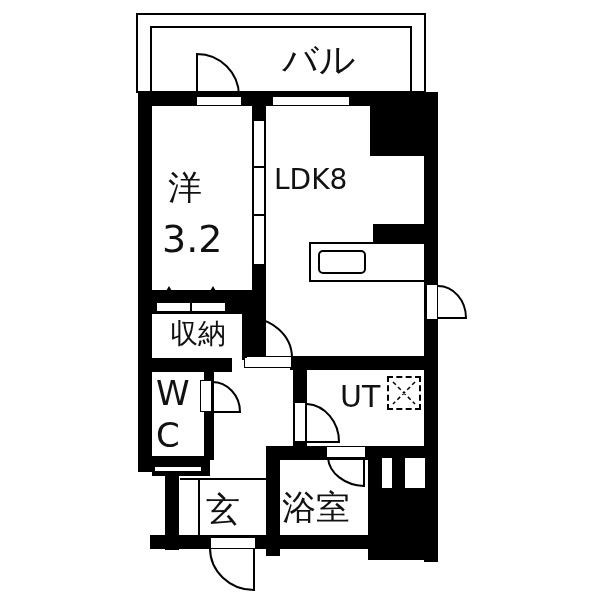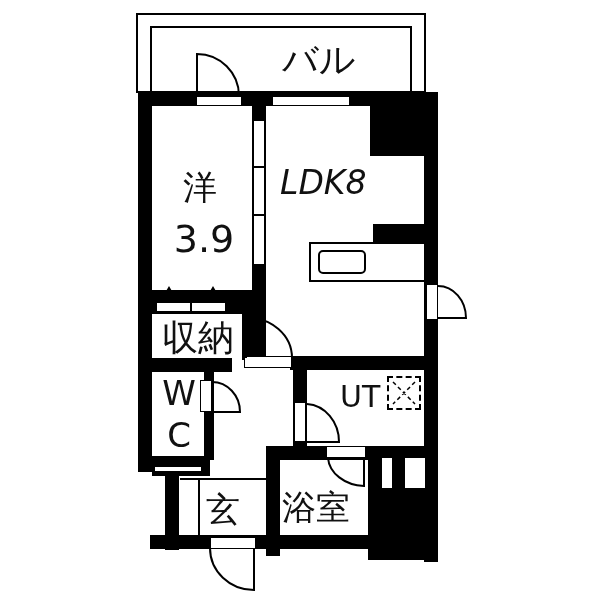--- a/index.html
+++ b/index.html
@@ -2,21 +2,21 @@
 <html><head>
 <meta charset="utf-8">
 <style>
   html, body { margin:0; padding:0; background:#fff; }
   body { width:600px; height:600px; position:relative; overflow:hidden; font-family:"DejaVu Sans", sans-serif; }
   .abs { position:absolute; box-sizing:border-box; }
   .wall { position:absolute; background:#000; }
   .room { position:absolute; background:#fff; }
   .line { position:absolute; border:2px solid #000; background:#fff; box-sizing:border-box; }
   .win { position:absolute; background:#fff; border:1.5px solid #000; box-sizing:border-box; }
-  .label { position:absolute; color:#111; text-align:center; line-height:1; white-space:nowrap; }
+  .label { position:absolute; color:#111; text-align:left; line-height:1; white-space:nowrap; }
   svg { position:absolute; overflow:visible; }
 </style>
 </head>
 <body>
 
 <div class="abs" style="left:136px;top:13px;width:290px;height:80px;border:2px solid #000;"></div>
 <div class="abs" style="left:150px;top:26px;width:262px;height:67px;border:2px solid #000;border-bottom:none;"></div>
 <div class="label" style="left:282px;top:42px;font-size:36px;">バル</div>
 
 <svg style="left:195px;top:52px;" width="50" height="46">
@@ -25,40 +25,40 @@
 
 <div class="wall" style="left:138px;top:92px;width:300px;height:14px;"></div>
 <div class="wall" style="left:138px;top:92px;width:14px;height:380px;"></div>
 <div class="wall" style="left:424px;top:92px;width:14px;height:470px;"></div>
 
 <div class="win" style="left:196px;top:96px;width:46px;height:10px;"></div>
 <div class="win" style="left:272px;top:96px;width:78px;height:10px;"></div>
 
 <div class="room" style="left:152px;top:106px;width:100px;height:184px;"></div>
 <div class="label" style="left:168px;top:170px;width:64px;font-size:34px;">洋</div>
-<div class="label" style="left:162px;top:220px;width:84px;font-size:38px;">3.9</div>
+<div class="label" style="left:162px;top:220px;width:84px;font-size:38px;">3.2</div>
 
 <div class="wall" style="left:252px;top:106px;width:14px;height:250px;"></div>
 <div class="win" style="left:253px;top:120px;width:12px;height:47px;"></div>
 <div class="win" style="left:253px;top:167px;width:12px;height:48px;"></div>
 <div class="win" style="left:253px;top:215px;width:12px;height:50px;"></div>
 
 <div class="wall" style="left:152px;top:290px;width:100px;height:24px;"></div>
 <div class="win" style="left:156px;top:302px;width:35px;height:10px;"></div>
 <div class="win" style="left:191px;top:302px;width:35px;height:10px;"></div>
 <svg style="left:160px;top:286px;" width="70" height="16">
   <path d="M2 14 L9 2 L16 14 M46 14 L53 2 L60 14" fill="none" stroke="#000" stroke-width="2"></path>
 </svg>
 <div class="room" style="left:154px;top:314px;width:88px;height:44px;border:0;"></div>
-<div class="label" style="left:156px;top:320px;width:84px;font-size:36px;">収納</div>
+<div class="label" style="left:170px;top:320px;width:84px;font-size:28px;">収納</div>
 <div class="wall" style="left:242px;top:314px;width:10px;height:46px;"></div>
 
 <div class="room" style="left:266px;top:106px;width:158px;height:250px;"></div>
 <div class="wall" style="left:370px;top:106px;width:54px;height:50px;"></div>
-<div class="label" style="left:280px;top:166px;font-size:33px;font-style:italic;">LDK8</div>
+<div class="label" style="left:274px;top:166px;font-size:28px;">LDK8</div>
 <div class="wall" style="left:373px;top:224px;width:51px;height:18px;"></div>
 
 <div class="line" style="left:309px;top:242px;width:117px;height:40px;"></div>
 <div class="abs" style="left:318px;top:250px;width:48px;height:24px;border:2px solid #000;border-radius:5px;"></div>
 
 <div class="win" style="left:426px;top:284px;width:12px;height:36px;"></div>
 <svg style="left:436px;top:284px;" width="32" height="38">
   <path d="M2 2 A28 32 0 0 1 30 34 L2 34" fill="none" stroke="#000" stroke-width="2"></path>
 </svg>
 

